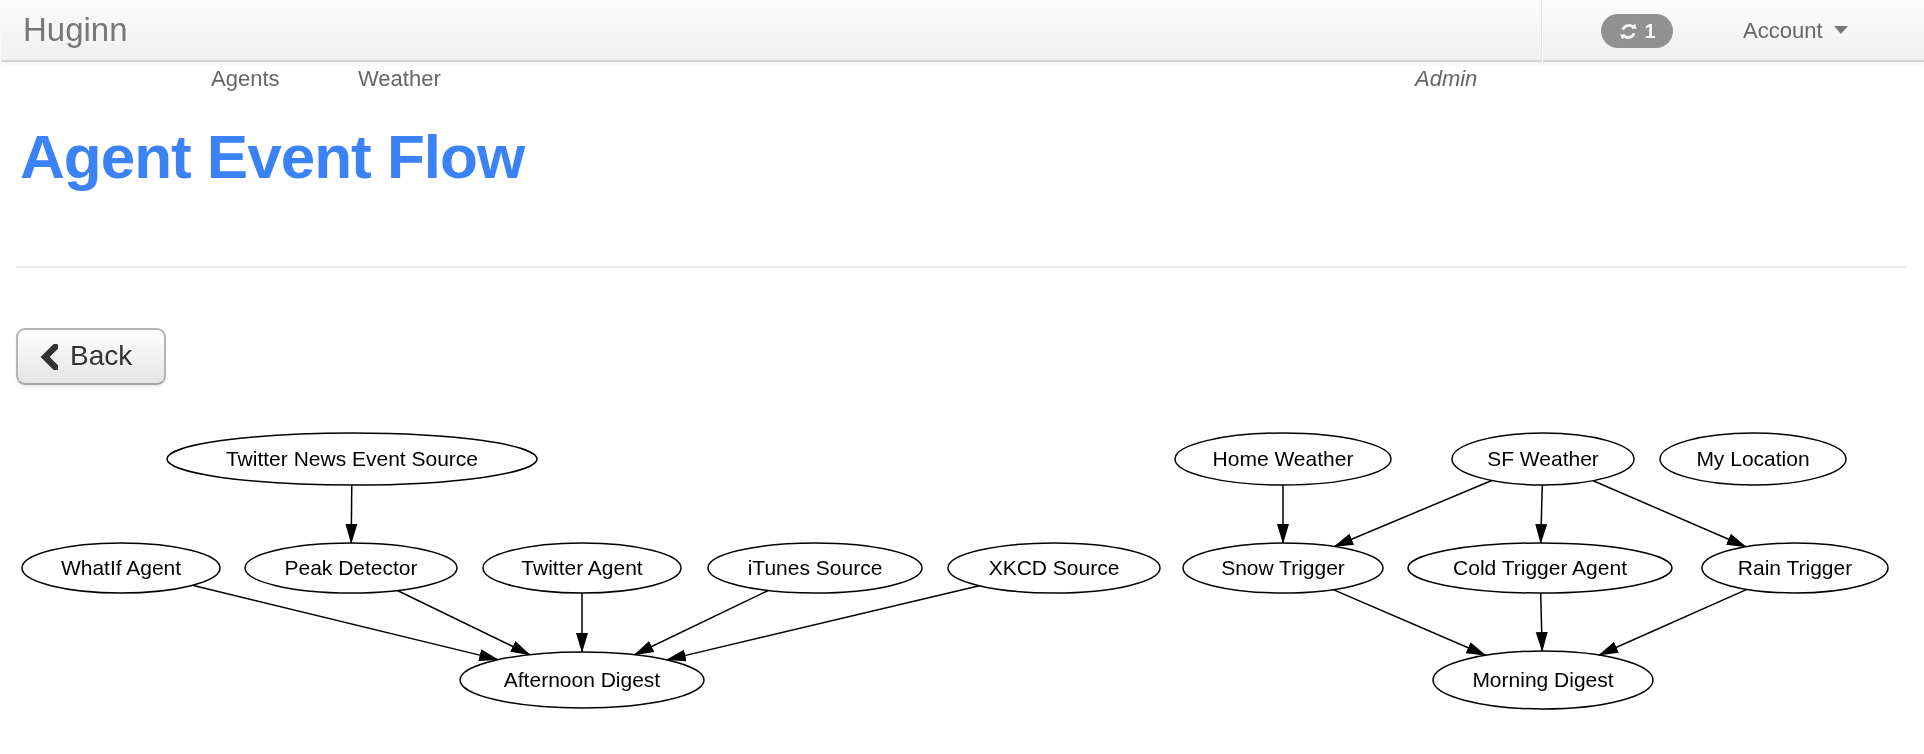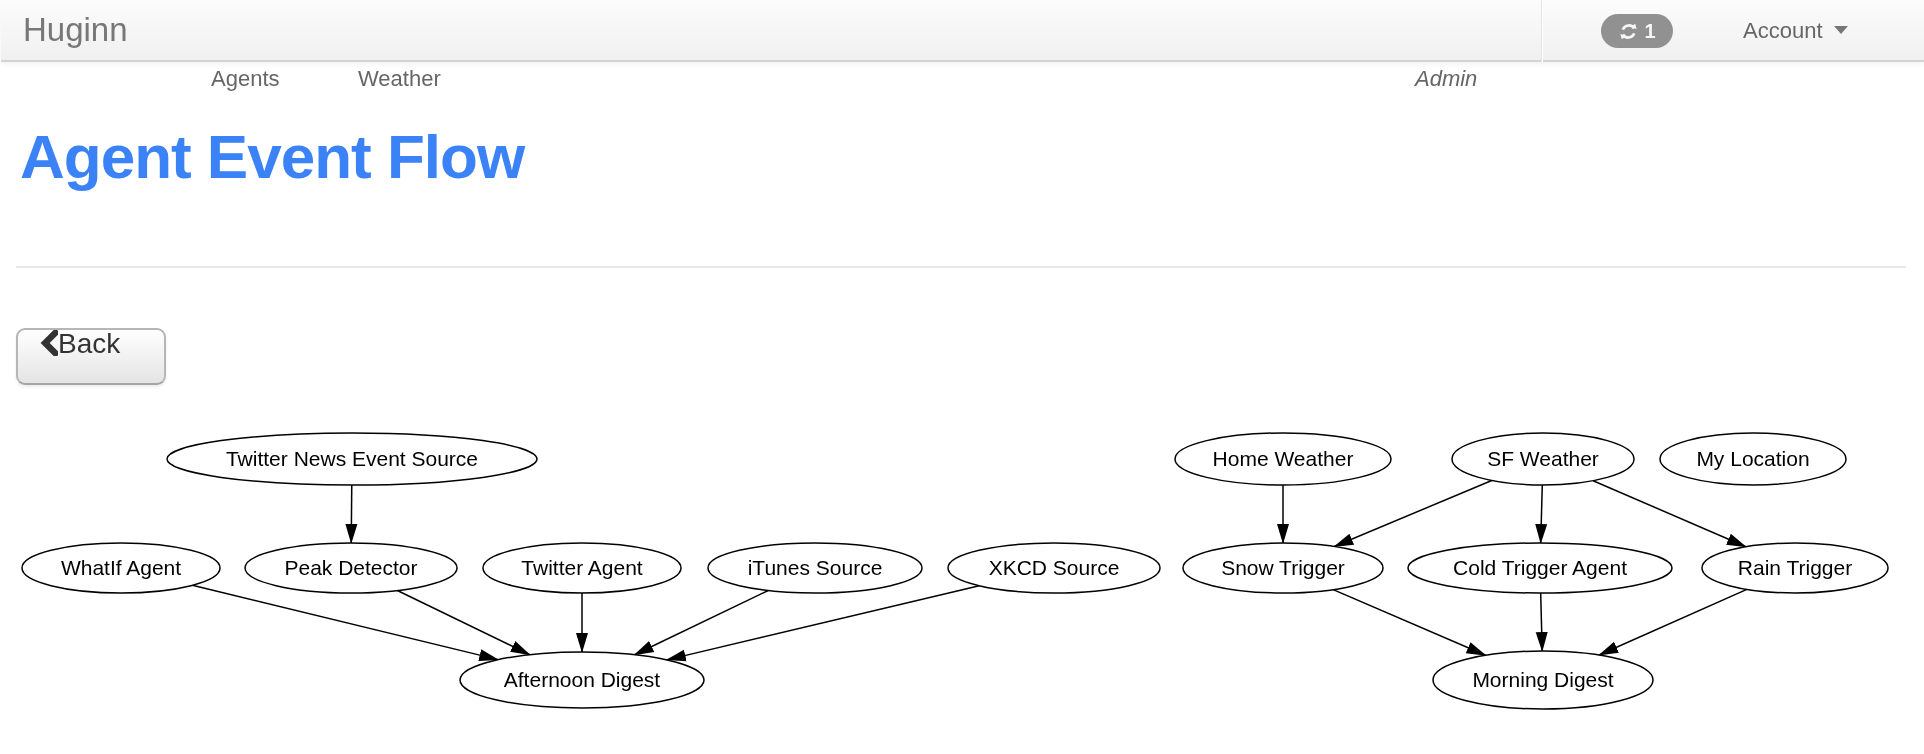--- a/index.html
+++ b/index.html
@@ -50,21 +50,21 @@
     font-size:62px;line-height:62px;font-weight:bold;color:#3b82f6;
     letter-spacing:-1px;
   }
   .rule{
     position:absolute;left:16px;right:18px;top:266px;height:0;
     border:none;border-top:2px solid #e9e9e9;margin:0;
   }
   .back-btn{
     position:absolute;left:16px;top:328px;height:57px;min-width:150px;
     box-sizing:border-box;padding:0 28px 0 22px;
-    display:inline-flex;align-items:flex-start;
+    display:inline-flex;align-items:center;gap:12px;
     background:linear-gradient(#ffffff,#e4e4e4);
     border:2px solid #b6b6b6;border-bottom-color:#a5a5a5;border-radius:9px;
     box-shadow:inset 0 2px 0 rgba(255,255,255,.4),0 2px 3px rgba(0,0,0,.08);
     font-size:28px;color:#333;text-decoration:none;cursor:pointer;
   }
   .back-btn .lbl{margin-top:-2px;}
   
   .diagram{position:absolute;left:0;top:420px;width:1924px;height:334px;}
   .diagram ellipse{fill:#ffffff;stroke:#000;stroke-width:1.5;}
   .diagram line{stroke:#000;stroke-width:1.5;}

